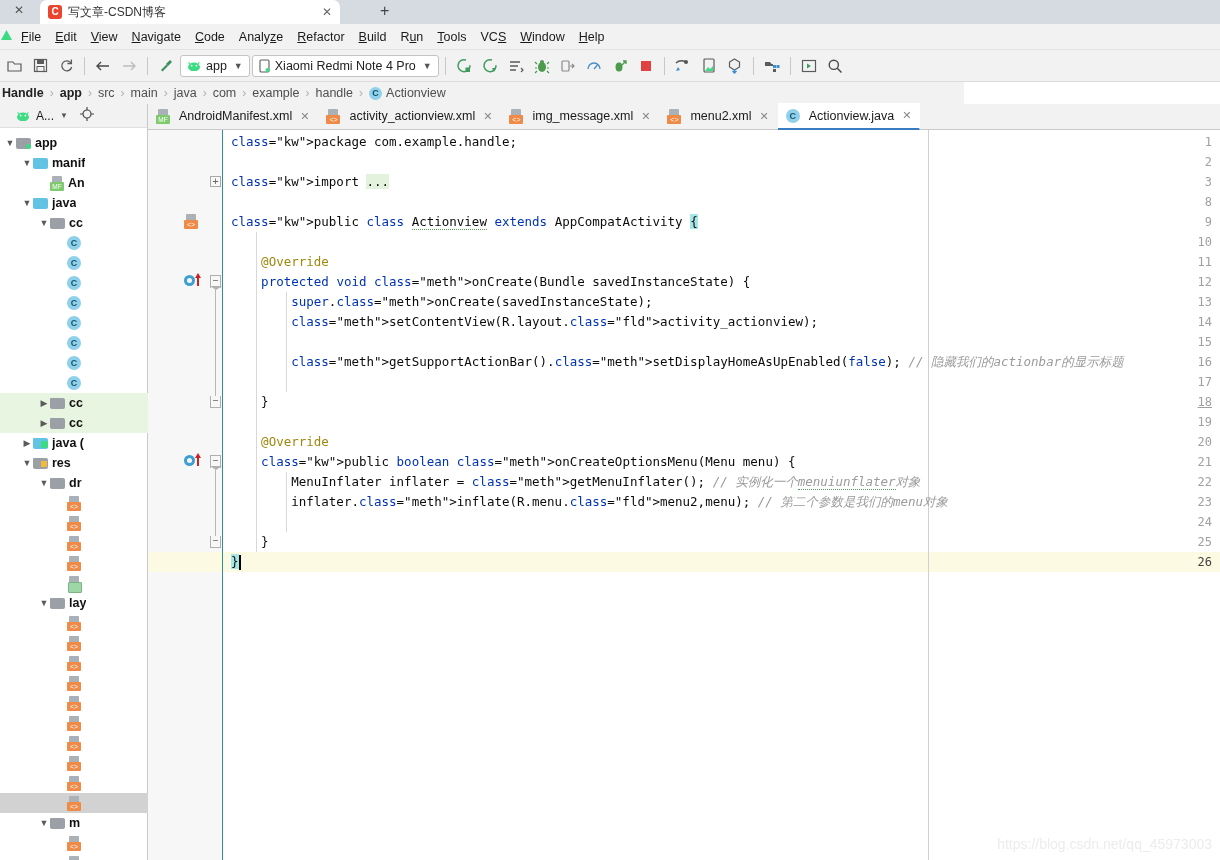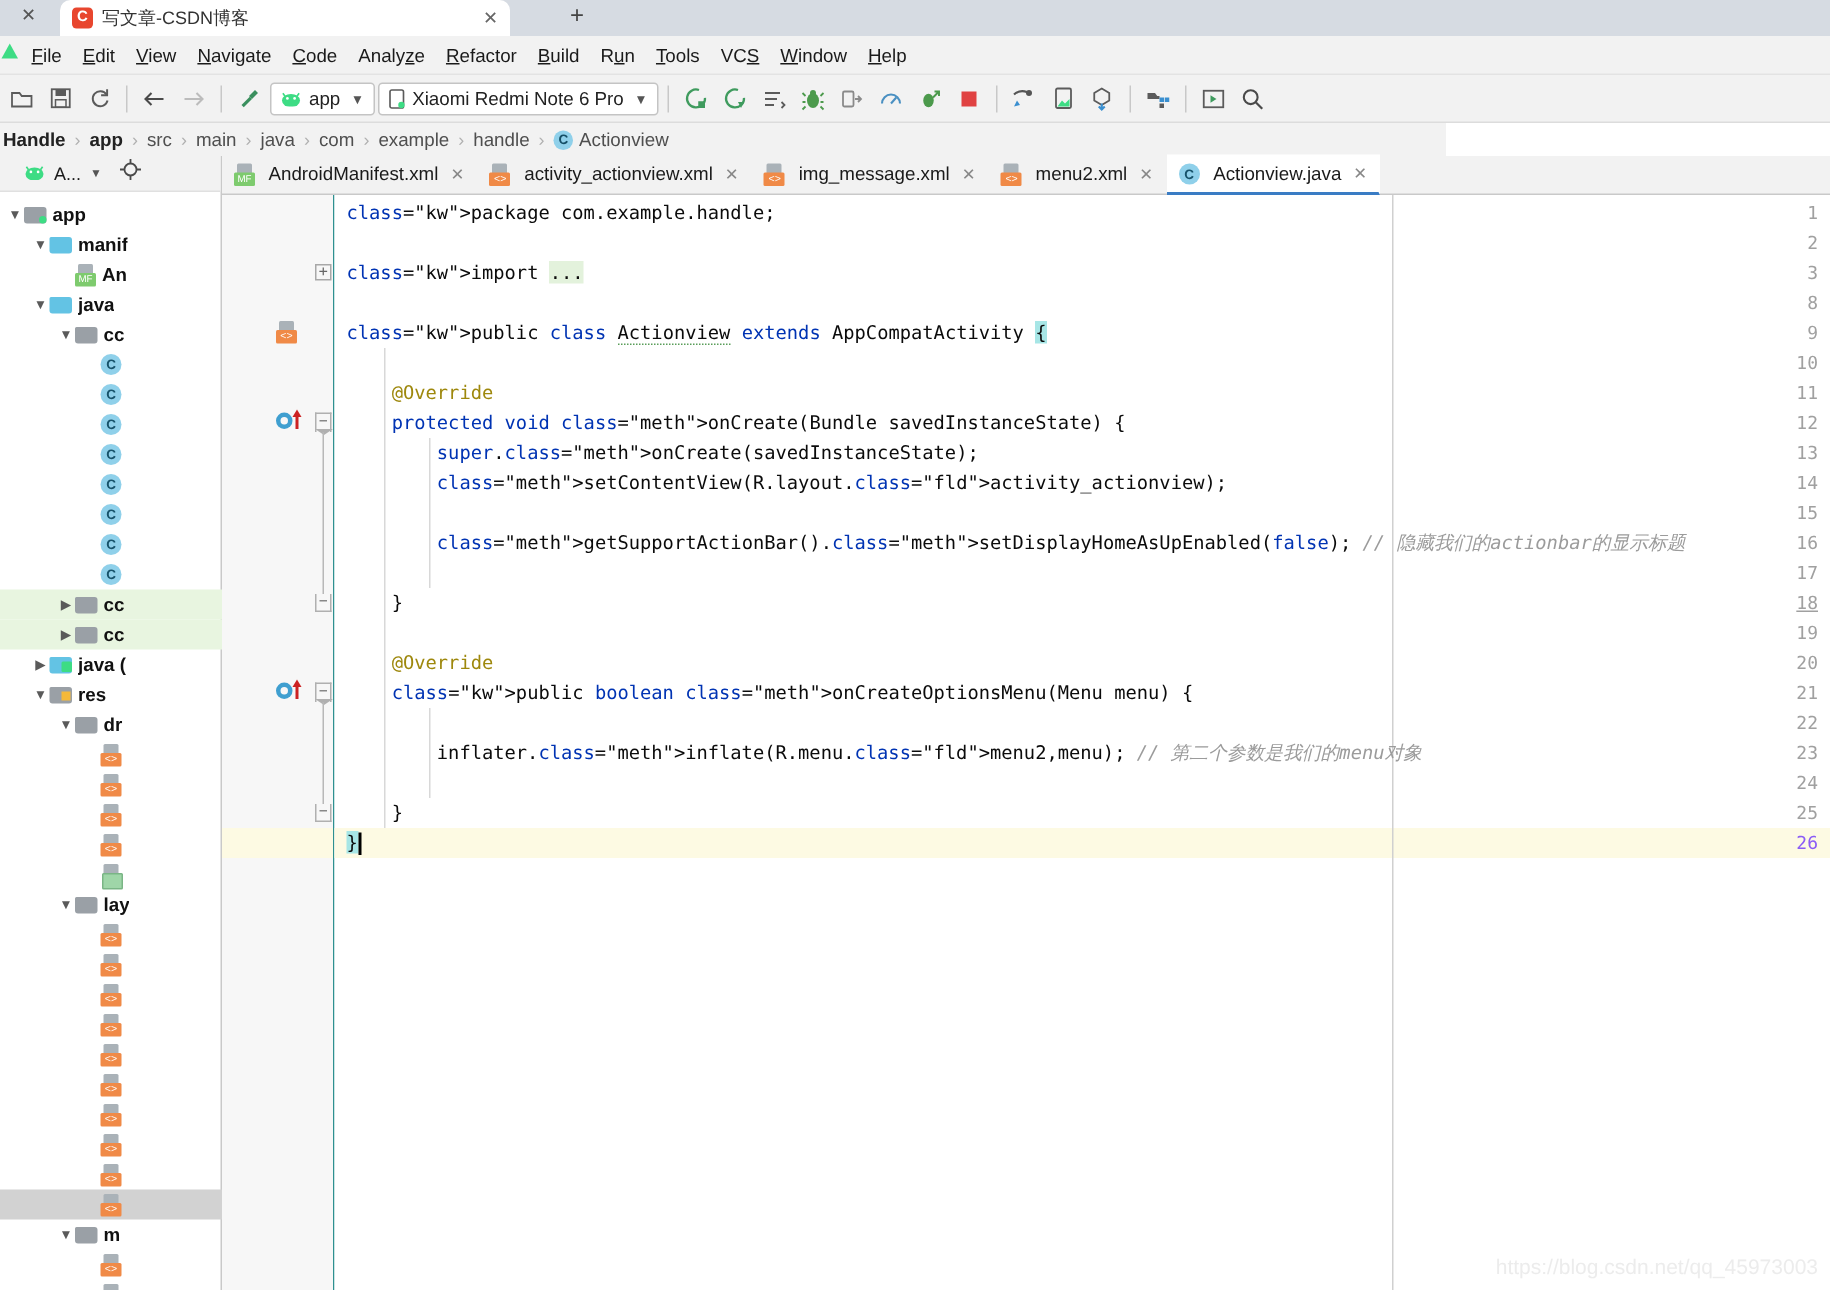--- a/index.html
+++ b/index.html
@@ -197,21 +197,21 @@
   }
   .right-border {
     position: absolute; left: 705px; top: 0; width: 1px; height: 730px;
     background: #d0d0d0;
   }
   .lnum {
     position: absolute; right: 8px; width: 50px; text-align: right;
     font-family: "DejaVu Sans Mono", monospace; font-size: 12px; color: #a0a0a0;
     height: 20px; line-height: 20px;
   }
-  .lnum.cur { color: #8b5cf6; }
+  .lnum.cur { color: #404040; }
   .curline-gutter {
     position: absolute; left: 0; width: 74px; height: 20px; background: #fdfae3;
   }
   .curline-code {
     position: absolute; left: 0; width: 997px; height: 20px; background: #fdfae3;
   }
   .gmark { position: absolute; left: 36px; width: 18px; height: 20px; }
   .ovr-icon {
     position: absolute; left: 0; top: 3px; width: 11px; height: 11px;
     border-radius: 50%; background: #3f9fd0;
@@ -371,21 +371,21 @@
           <path d="M3 4.2l-1.4-2M11 4.2l1.4-2" stroke="#3ddc84" stroke-width="1.1" fill="none"></path>
         </svg>
       <span>app</span>
       <span class="caret">▼</span>
     </span>
     <span class="combo">
       <svg width="11" height="14" viewBox="0 0 11 14">
           <rect x="1" y="1" width="9" height="12" rx="1.2" fill="none" stroke="#5b5b5b" stroke-width="1.1"></rect>
           <circle cx="8.6" cy="11" r="2.1" fill="#3ddc84"></circle>
         </svg>
-      <span>Xiaomi Redmi Note 6 Pro</span>
+      <span>Xiaomi Redmi Note 4 Pro</span>
       <span class="caret">▼</span>
     </span>
     <span class="tb-sep"></span>
     <span class="tb-btn">
       <svg width="16" height="16" viewBox="0 0 16 16">
           <path d="M10 2a6 6 0 1 0 4 5.2" fill="none" stroke="#3f9b5e" stroke-width="1.5"></path>
           <rect x="9.5" y="9.5" width="4.5" height="4.5" fill="#3f9b5e"></rect>
         </svg>
     </span>
     <span class="tb-btn">
@@ -818,20 +818,21 @@
           <div class="cline" style="top: 122px;">&nbsp;&nbsp;&nbsp;&nbsp;<span class="anno">@Override</span></div>
           <div class="cline" style="top: 142px;">&nbsp;&nbsp;&nbsp;&nbsp;<span class="kw">protected</span> <span class="kw">void</span> <span <span="" class="kw">class</span>="meth"&gt;onCreate(Bundle savedInstanceState) {</div>
           <div class="cline" style="top: 162px;">&nbsp;&nbsp;&nbsp;&nbsp;&nbsp;&nbsp;&nbsp;&nbsp;<span class="kw">super</span>.<span <span="" class="kw">class</span>="meth"&gt;onCreate(savedInstanceState);</div>
           <div class="cline" style="top: 182px;">&nbsp;&nbsp;&nbsp;&nbsp;&nbsp;&nbsp;&nbsp;&nbsp;<span <span="" class="kw">class</span>="meth"&gt;setContentView(R.layout.<span <span="" class="kw">class</span>="fld"&gt;activity_actionview);</div>
           <div class="cline" style="top: 222px;">&nbsp;&nbsp;&nbsp;&nbsp;&nbsp;&nbsp;&nbsp;&nbsp;<span <span="" class="kw">class</span>="meth"&gt;getSupportActionBar().<span <span="" class="kw">class</span>="meth"&gt;setDisplayHomeAsUpEnabled(<span class="kw">false</span>); <span class="cmt">// 隐藏我们的actionbar的显示标题</span></div>
           <div class="cline" style="top: 242px;">&nbsp;&nbsp;&nbsp;&nbsp;&nbsp;&nbsp;&nbsp;&nbsp;</div>
           <div class="cline" style="top: 262px;">&nbsp;&nbsp;&nbsp;&nbsp;}</div>
           <div class="cline" style="top: 282px;"></div>
           <div class="cline" style="top: 302px;">&nbsp;&nbsp;&nbsp;&nbsp;<span class="anno">@Override</span></div>
           <div class="cline" style="top: 322px;">&nbsp;&nbsp;&nbsp;&nbsp;<span <span="" class="kw">class</span>="kw"&gt;public <span class="kw">boolean</span> <span <span="" class="kw">class</span>="meth"&gt;onCreateOptionsMenu(Menu menu) {</div>
+          <div class="cline" style="top: 342px;">&nbsp;&nbsp;&nbsp;&nbsp;&nbsp;&nbsp;&nbsp;&nbsp;MenuInflater inflater = <span <span="" class="kw">class</span>="meth"&gt;getMenuInflater(); <span class="cmt">// 实例化一个<span class="squig">menuiunflater</span>对象</span></div>
           <div class="cline" style="top: 362px;">&nbsp;&nbsp;&nbsp;&nbsp;&nbsp;&nbsp;&nbsp;&nbsp;inflater.<span <span="" class="kw">class</span>="meth"&gt;inflate(R.menu.<span <span="" class="kw">class</span>="fld"&gt;menu2,menu); <span class="cmt">// 第二个参数是我们的menu对象</span></div>
           <div class="cline" style="top: 402px;">&nbsp;&nbsp;&nbsp;&nbsp;}</div>
           <div class="cline" style="top: 422px;"><span class="brace-hl">}</span></div>
           <div class="caret-bar" style="left: 16px; top: 425px; height: 15px;"></div>
         </div>
       <div id="gutternums">
           <div class="lnum" style="top: 2px;">1</div>
           <div class="lnum" style="top: 22px;">2</div>
           <div class="lnum" style="top: 42px;">3</div>
           <div class="lnum" style="top: 62px;">8</div>

